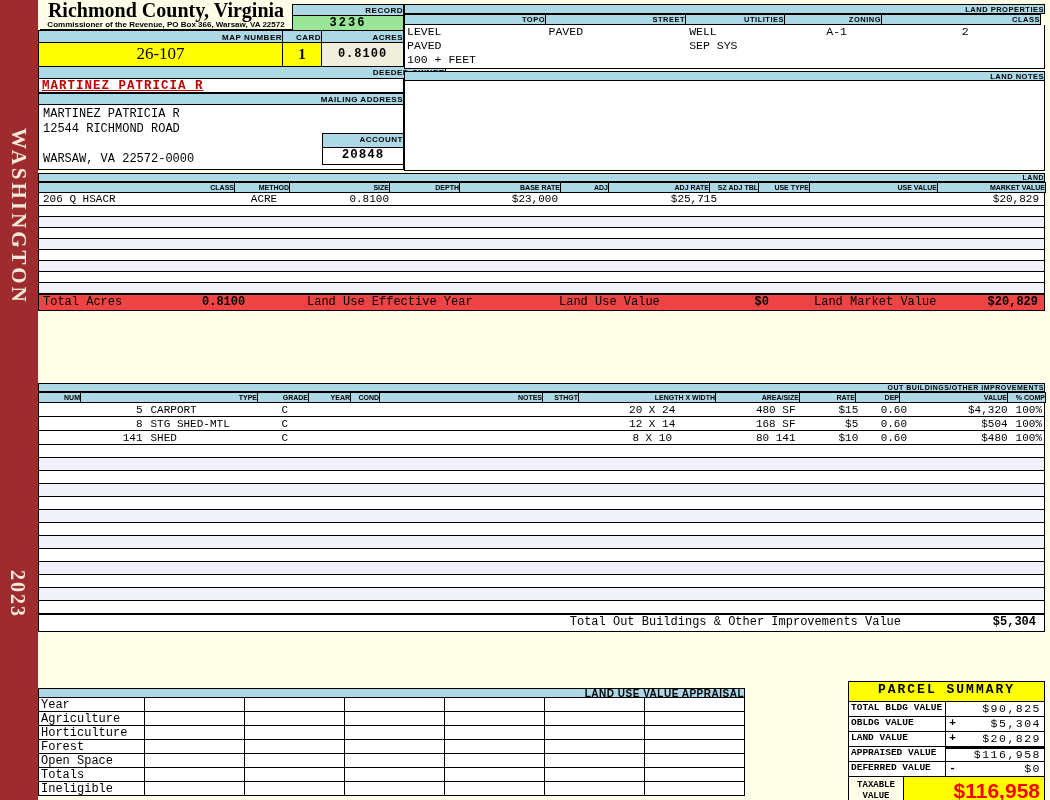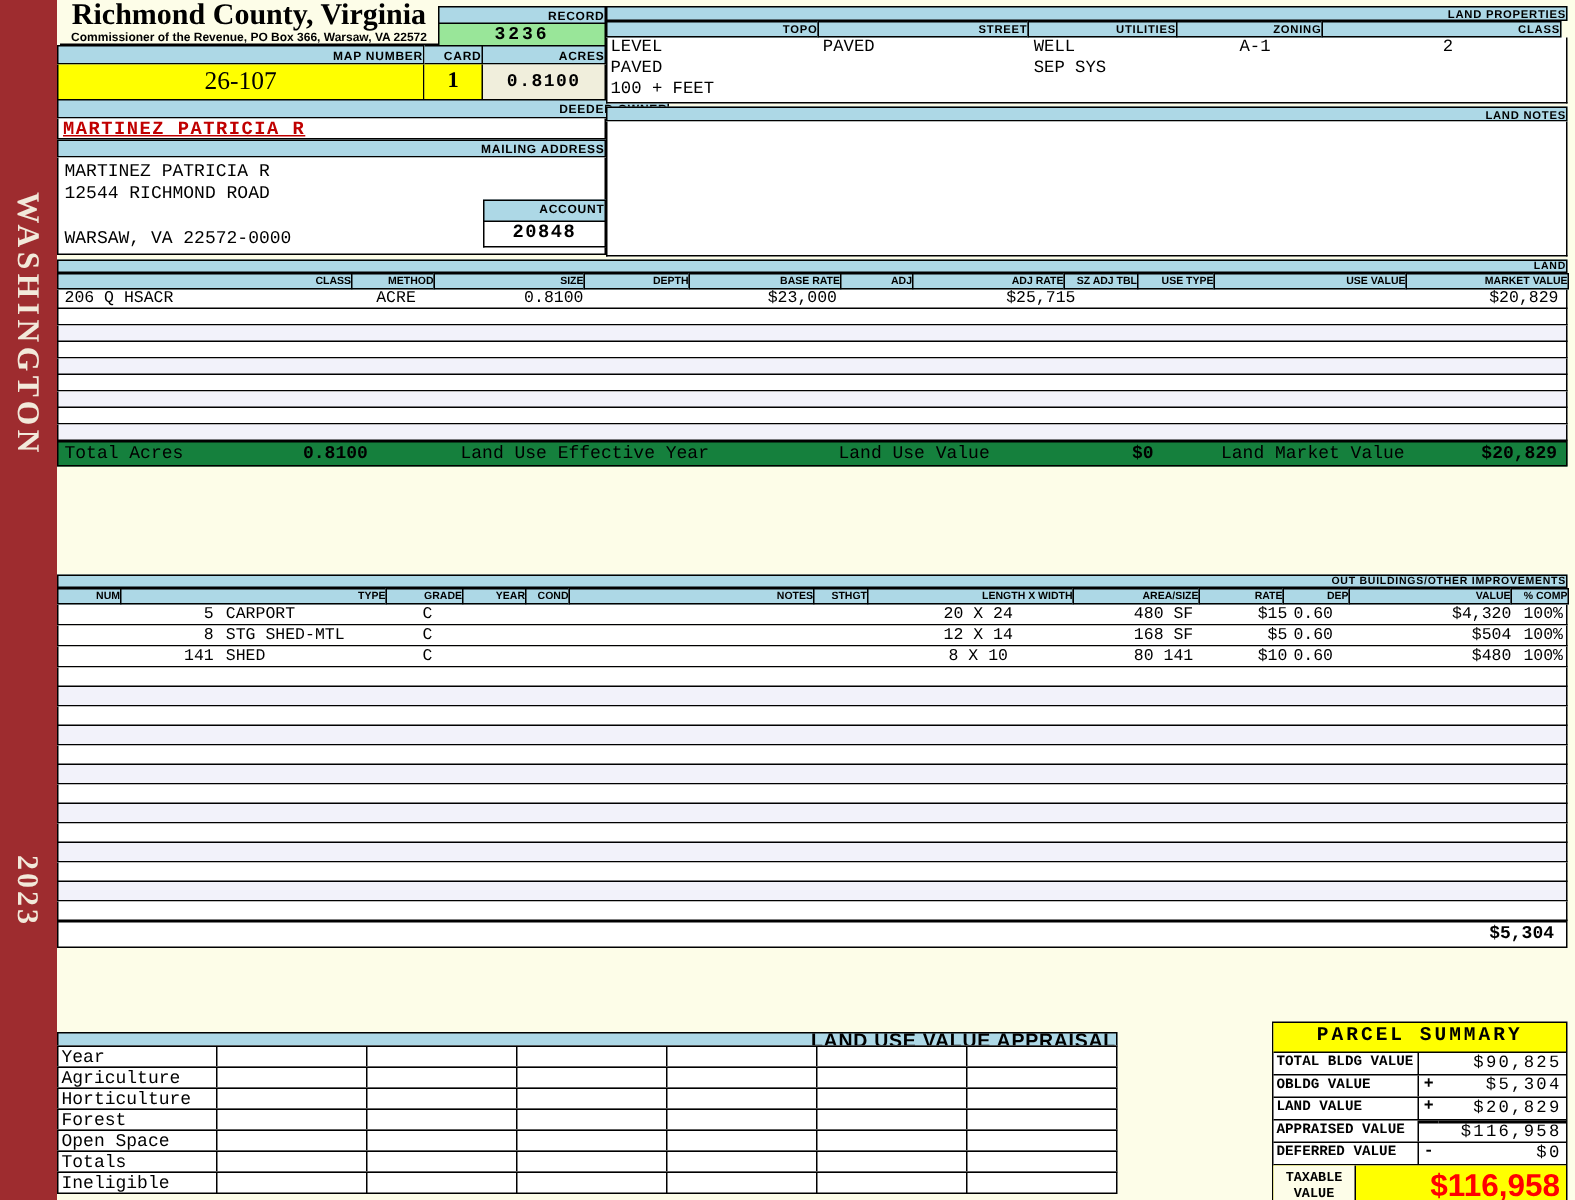--- a/index.html
+++ b/index.html
@@ -78,48 +78,48 @@
   .lt-c5{width:102px}.lt-c6{width:49px}.lt-c7{width:102px}.lt-c8{width:50px}
   .lt-c9{width:52px}.lt-c10{width:129px}.lt-c11{flex:1}
   .drow{display:flex;background:#fff;border-left:1px solid #000;border-right:1px solid #000;
       border-bottom:1px solid #000;font:11px "Liberation Mono",monospace;height:12px;line-height:12px;
       box-sizing:border-box;}
   .drow div{box-sizing:border-box;}
   #land-row1{height:13px;line-height:13px;}
   .erow{background:#fff;border-left:1px solid #000;border-right:1px solid #000;
       border-bottom:1px solid #000;height:11px;box-sizing:border-box;}
   .erow.alt{background:#F2F2FA;}
-  .totrow{display:flex;background:#15803d;border:1px solid #000;height:17px;line-height:16px;
+  .totrow{display:flex;background:#ef4444;border:1px solid #000;height:17px;line-height:16px;
       font:12px "Liberation Mono",monospace;box-sizing:border-box;}
   .totrow span{display:inline-block;box-sizing:border-box;}
 
   
   #ob-tbl{left:38px;top:383px;width:1007px;}
   #ob-tbl .title{height:9px;line-height:8px;font-size:7px;}
   .ob-c1{width:43px}.ob-c2{width:178px}.ob-c3{width:52px}.ob-c4{width:43px}
   .ob-c5{width:30px}.ob-c6{width:164px}.ob-c7{width:37px}.ob-c8{width:138px}
   .ob-c9{width:85px}.ob-c10{width:57px}.ob-c11{width:45px}.ob-c12{width:109px}.ob-c13{flex:1}
   .obr{height:14px;line-height:14px;}
   .obd-num{width:112px;text-align:right;padding-right:8px}
   .obd-type{width:109px;text-align:left}
   .obd-grade{width:52px;text-align:center}
   .obd-year{width:43px}.obd-cond{width:30px}.obd-notes{width:164px}.obd-sthgt{width:37px}
   .obd-lxw{width:138px;text-align:center}
   .obd-area{width:85px;text-align:right;padding-right:10px}
   .obd-rate{width:57px;text-align:right;padding-right:4px}
-  .obd-dep{width:45px;text-align:left}
+  .obd-dep{width:45px;text-align:right}
   .obd-val{width:109px;text-align:right;padding-right:8px}
   .obd-comp{flex:1;text-align:right;padding-right:2px}
   .oerow{height:13px;}
   #ob-total{display:flex;justify-content:flex-end;background:#fff;border:1px solid #000;
       height:18px;line-height:17px;font:12px "Liberation Mono",monospace;box-sizing:border-box;}
 
   
   #appr-tbl{left:38px;top:688px;width:707px;}
-  #appr-tbl .title{height:10px;line-height:9px;font-size:13px;}
+  #appr-tbl .title{height:10px;line-height:9px;font-size:10px;}
   .arow{display:flex;}
   .arow div{box-sizing:border-box;background:#fff;border:1px solid #000;margin-right:-1px;margin-top:-1px;
       height:15px;line-height:14px;}
   .a-lbl{width:107px;font:12px "Liberation Mono",monospace;padding-left:2px;}
   .a-cell{width:101px;}
 
   
   #psum{left:848px;top:681px;width:197px;border:1px solid #000;background:#fff;}
   #psum-title{background:#FFFF00;border-bottom:1px solid #000;height:19px;line-height:19px;
       font:bold 13px "Liberation Mono",monospace;text-align:center;letter-spacing:2px;}
@@ -334,20 +334,21 @@
     <div class="erow oerow alt"></div>
     <div class="erow oerow"></div>
     <div class="erow oerow alt"></div>
     <div class="erow oerow"></div>
     <div class="erow oerow alt"></div>
     <div class="erow oerow"></div>
     <div class="erow oerow alt"></div>
     <div class="erow oerow"></div>
 
     <div id="ob-total">
+      <span>Total Out Buildings &amp; Other Improvements Value</span>
       <span class="bold tr" style="width:135px;margin-right:8px">$5,304</span>
     </div>
   </div>
 
   <div class="box" id="appr-tbl">
     <div class="bar title">LAND USE VALUE APPRAISAL</div>
     <div class="arow">
       <div class="a-lbl">Year</div>
       <div class="a-cell"></div>
         <div class="a-cell"></div>

